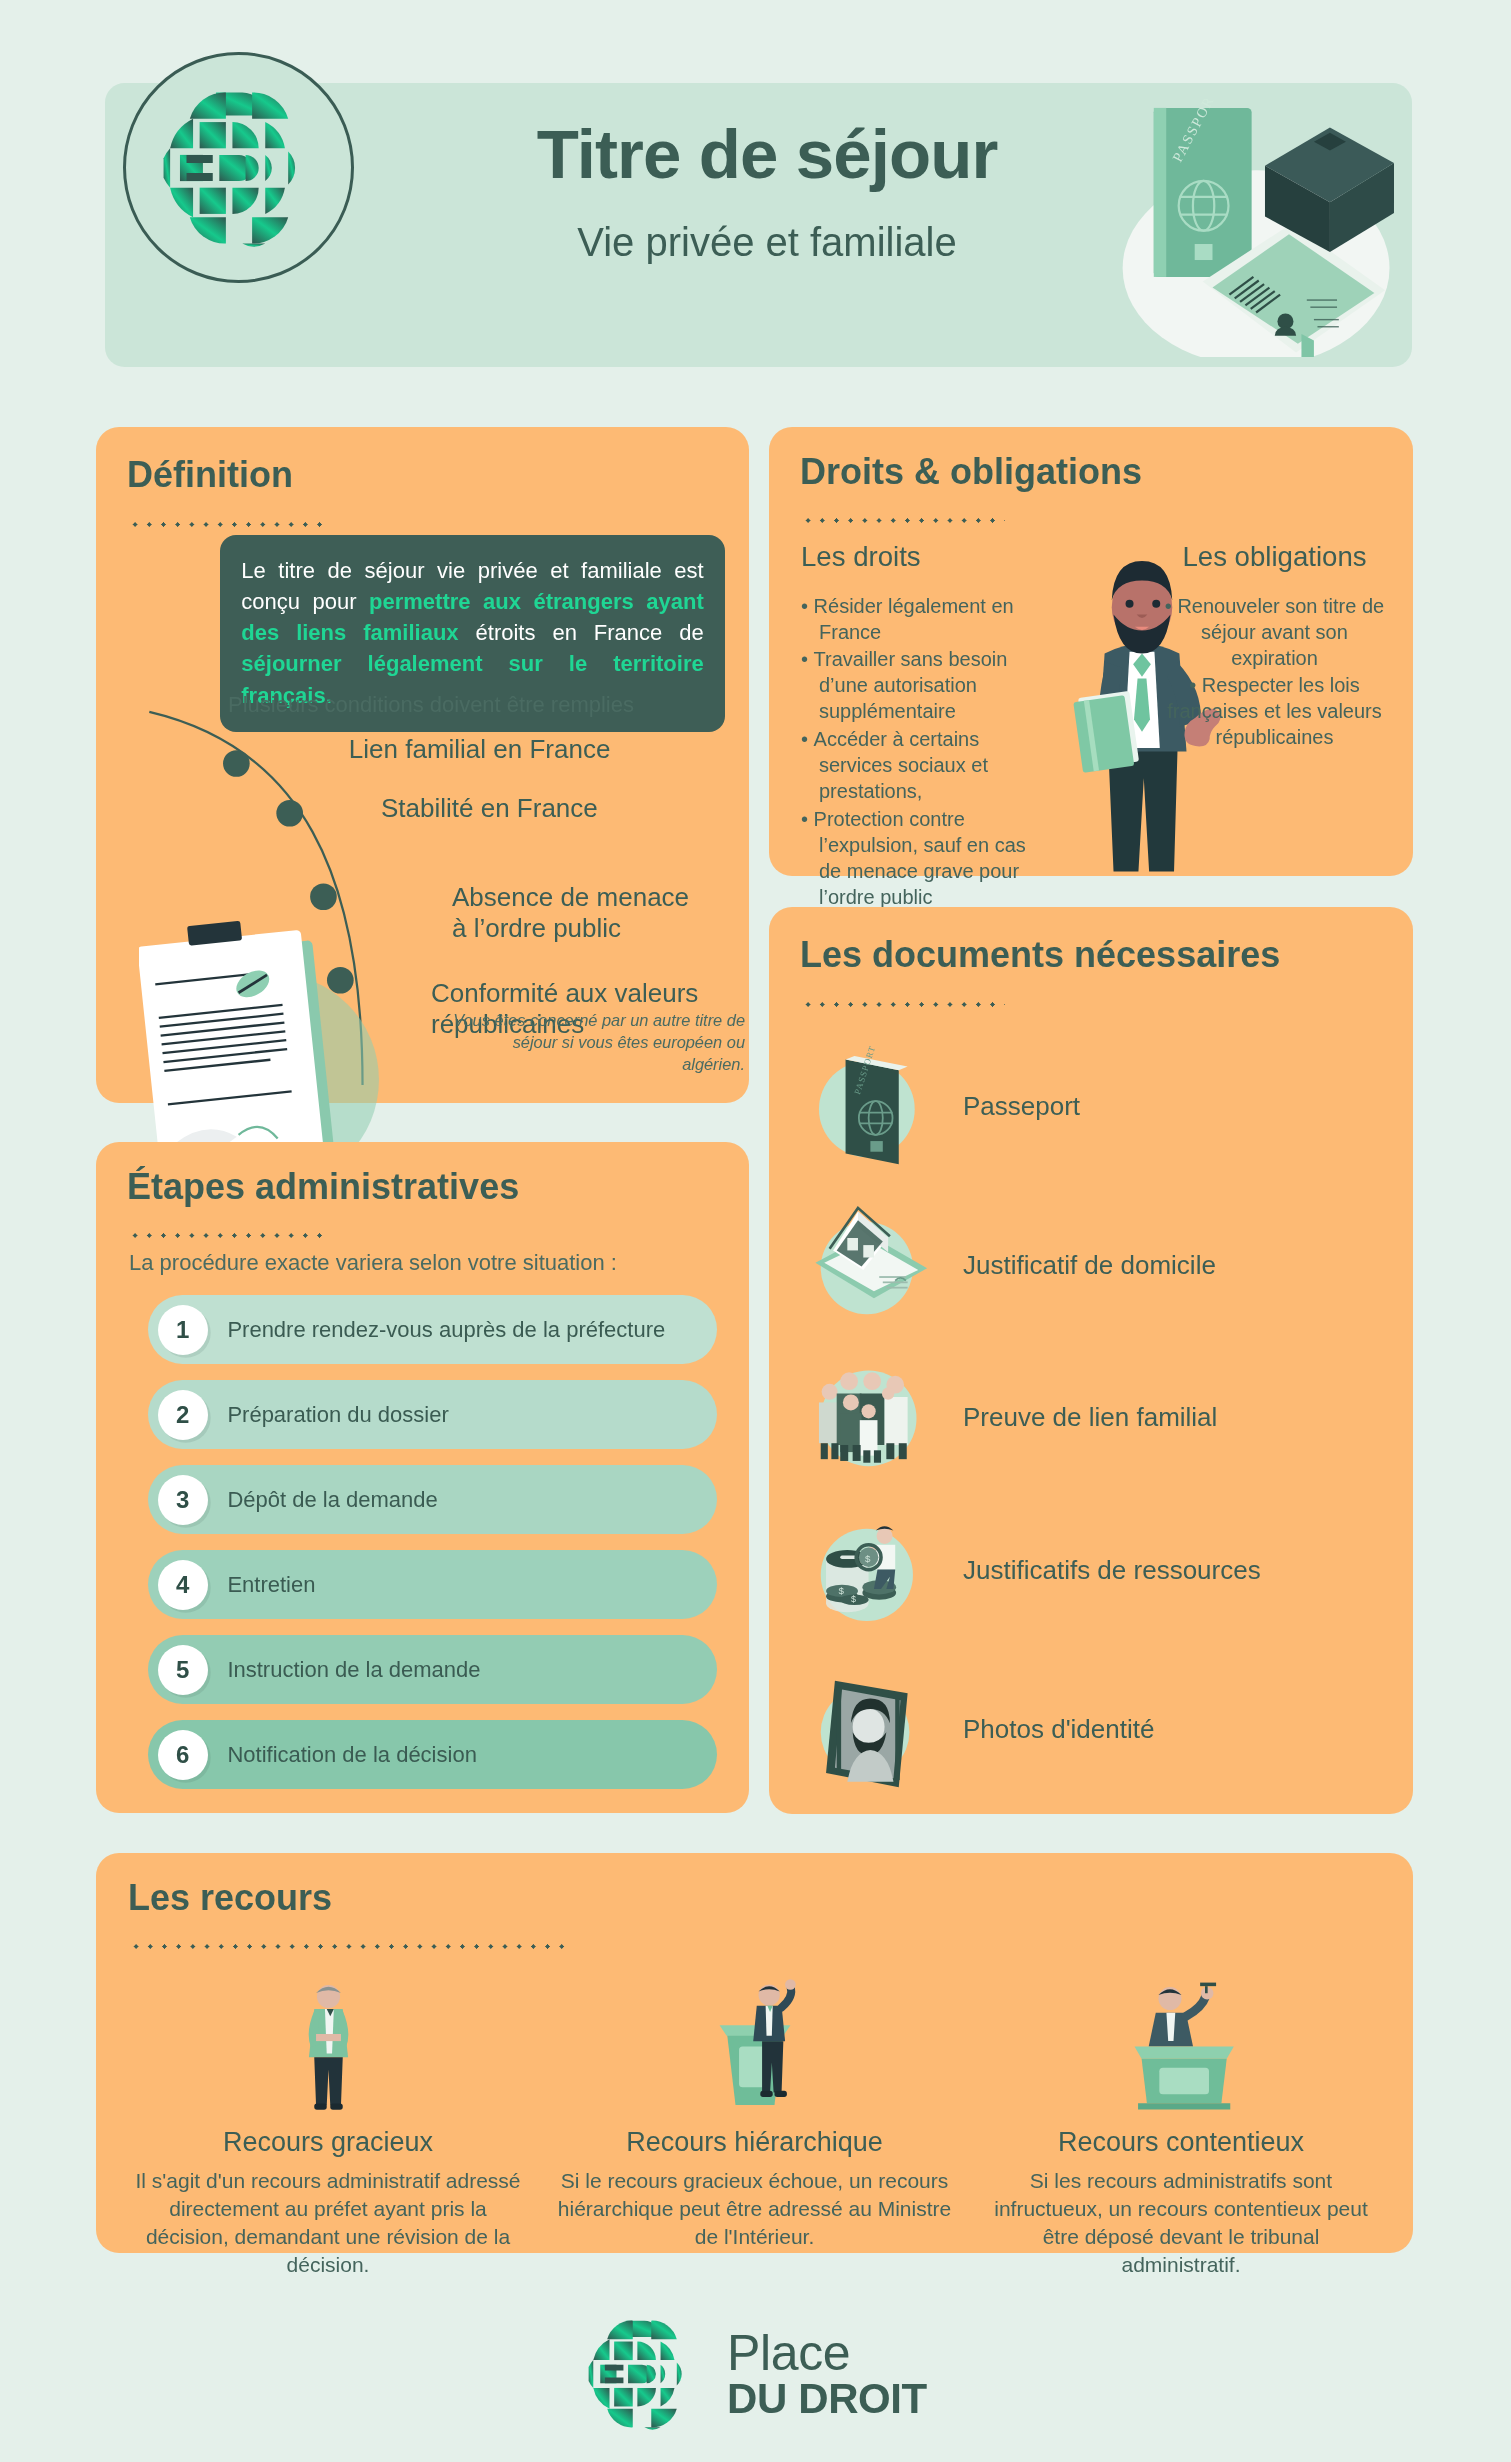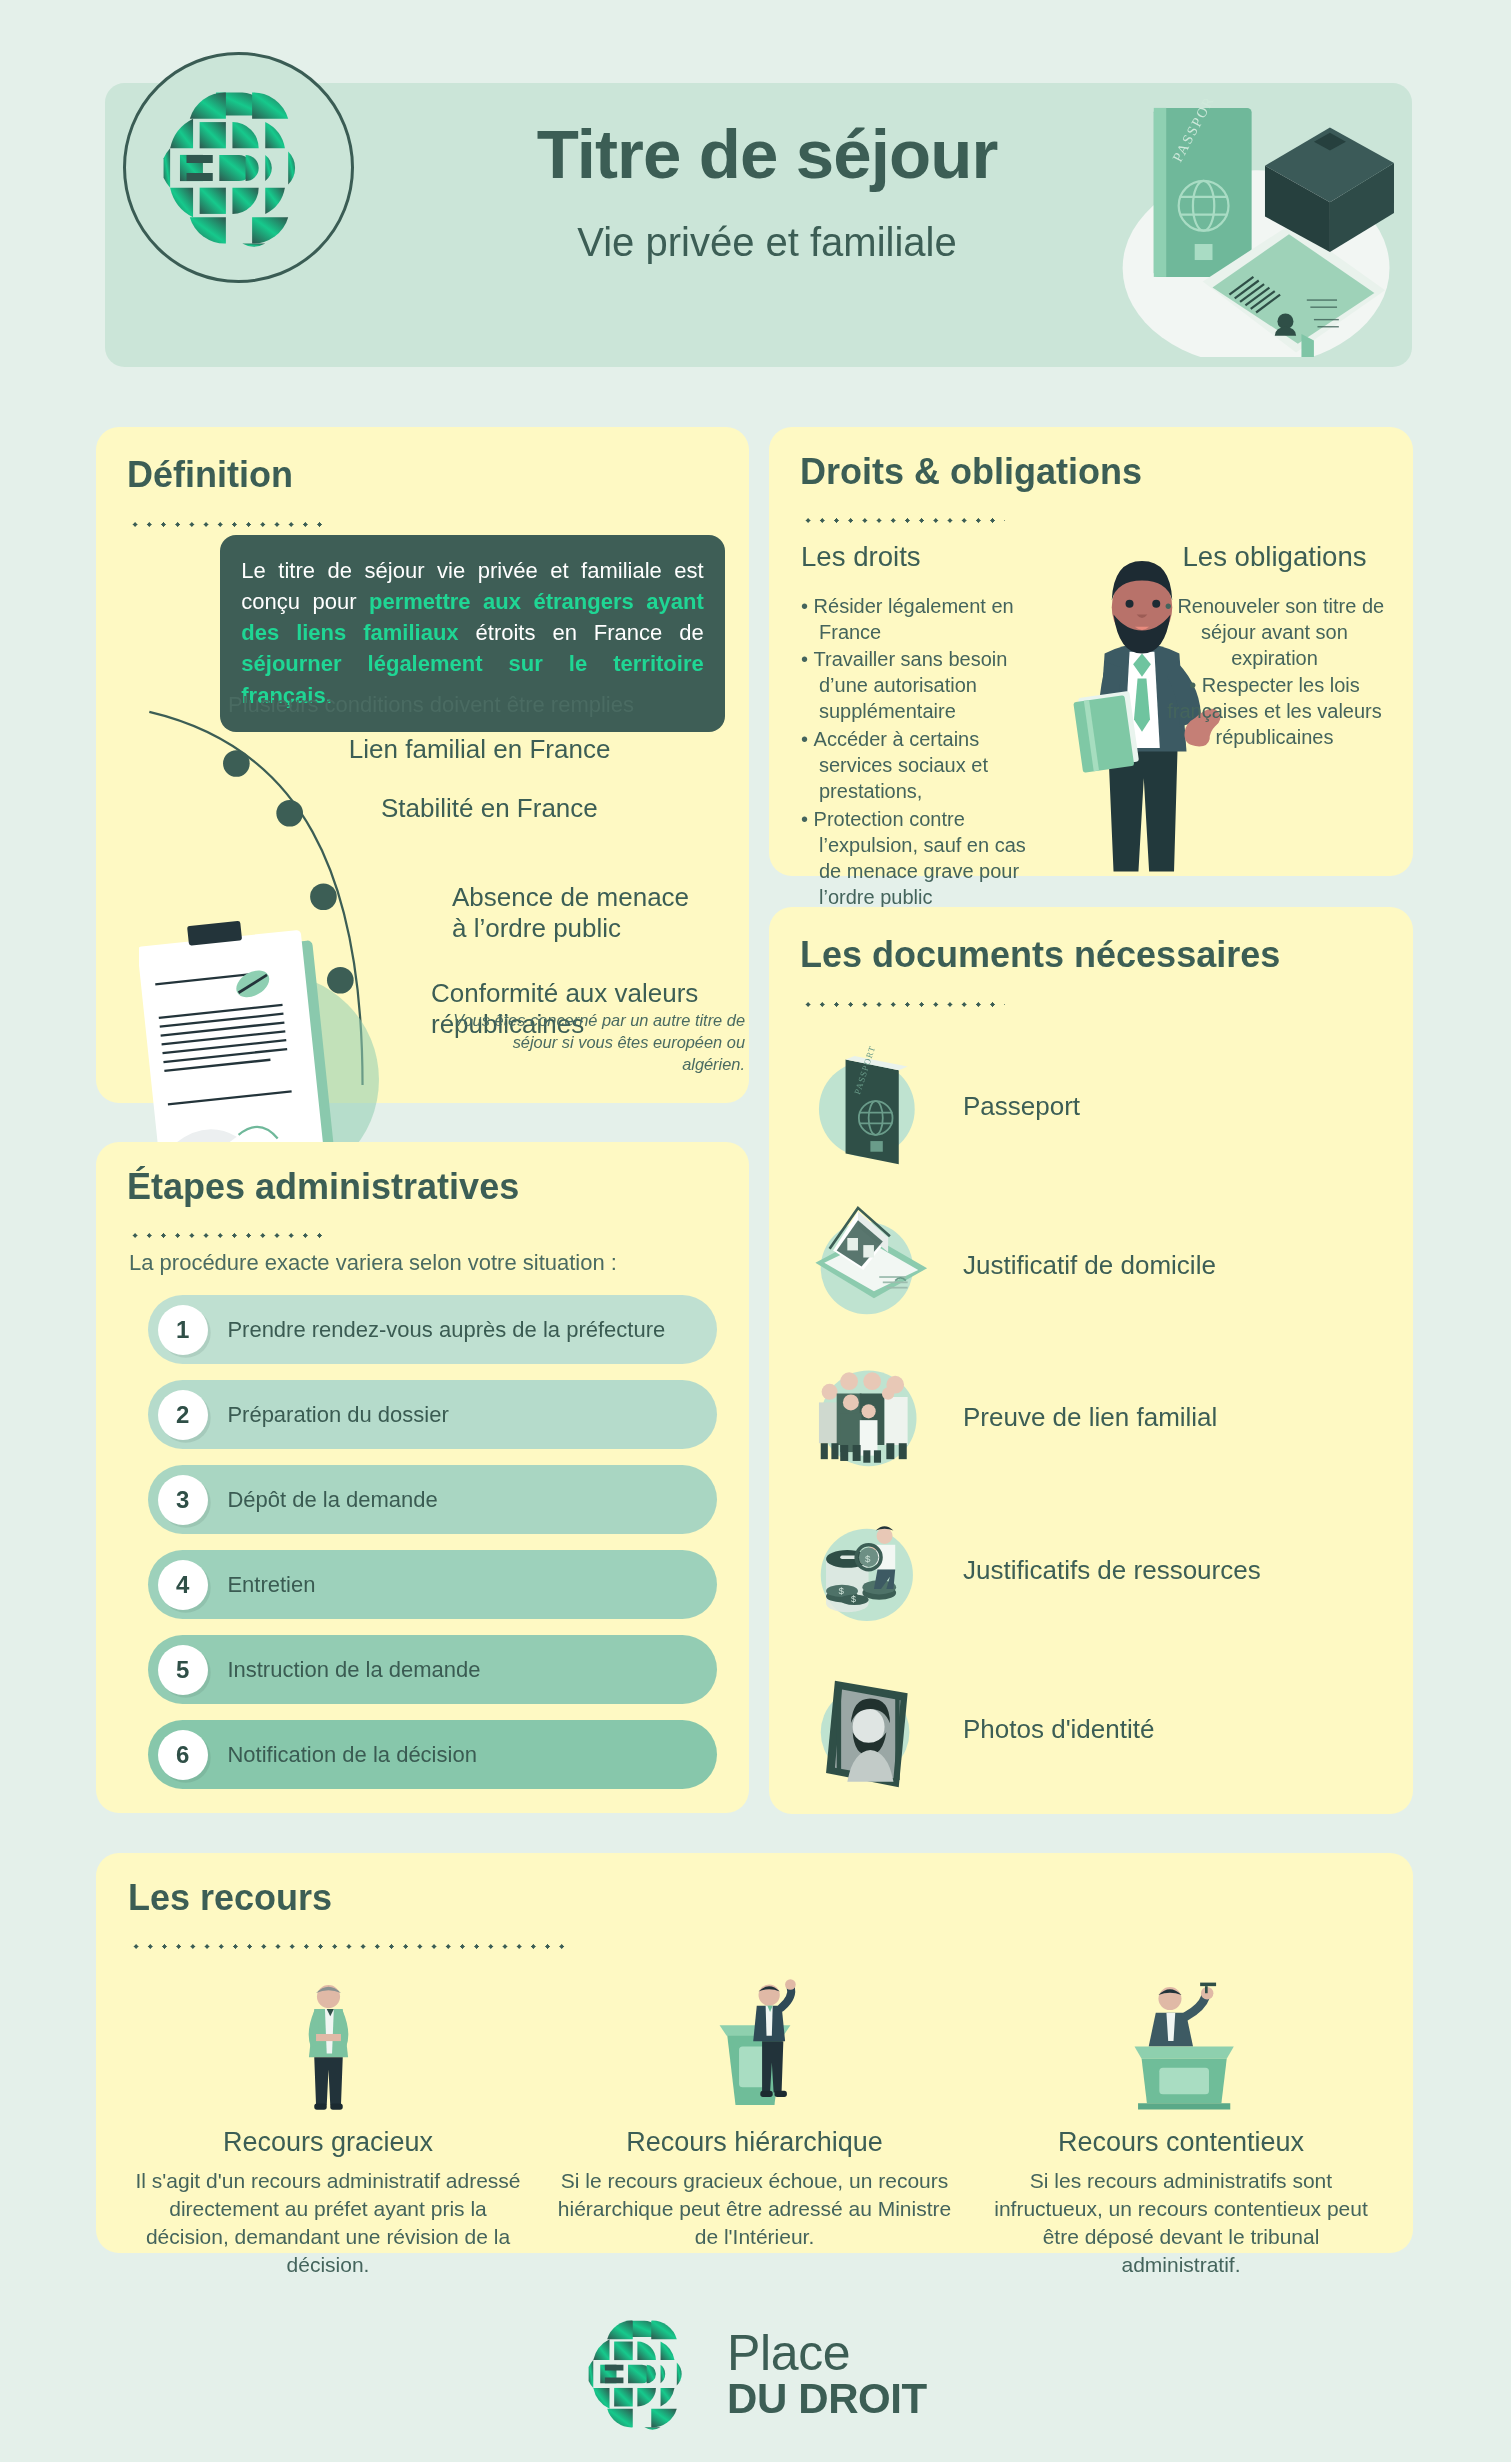--- a/index.html
+++ b/index.html
@@ -31,21 +31,21 @@
     font-size: 69px; font-weight: 700; color: #3c5e55;
     letter-spacing: -0.9px; line-height: 1.05;
   }
   .h-sub {
     margin-top: 29px;
     font-size: 40px; font-weight: 400; color: #3c5e55;
   }
   .header-art { position: absolute; right: 18px; top: 16px; width: 347px; height: 258px; }
 
   
-  .card { position: absolute; background: #fef9c3; border-radius: 23px; }
+  .card { position: absolute; background: #fdba74; border-radius: 23px; }
   .card-title {
     font-size: 36px; font-weight: 700; color: #3c5e55; line-height: 1.1;
   }
   .dots {
     height: 9px; margin-top: 10.7px;
     background-image: radial-gradient(circle, #3c5e55 2px, transparent 2.1px);
     background-size: 14.2px 9px; background-repeat: repeat-x;
   }
 
   

